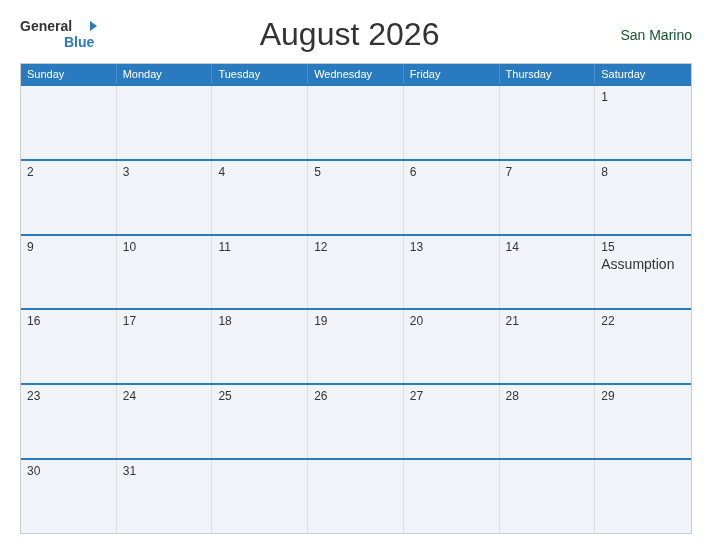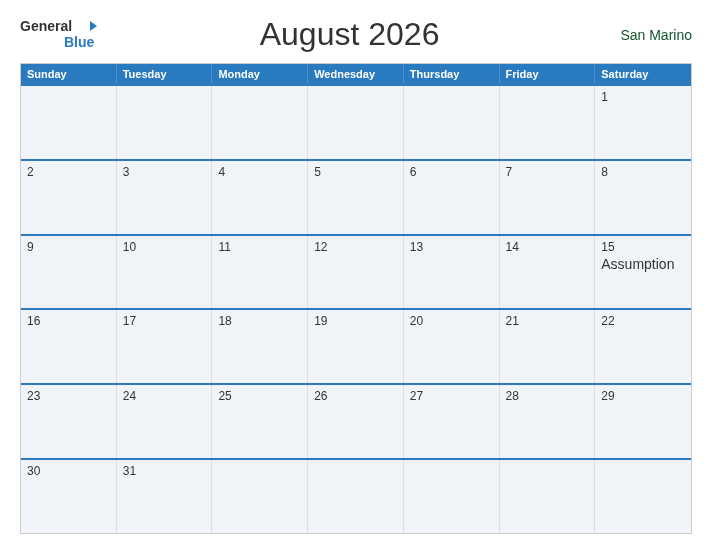--- a/index.html
+++ b/index.html
@@ -77,21 +77,21 @@
     .calendar-header {
       display: grid;
       grid-template-columns: repeat(7, 1fr);
       background: #2a7abf;
     }
 
     .day-header {
       color: #fff;
       font-size: 11px;
       padding: 4px 6px;
-      font-weight: bold;
+      font-weight: normal;
       border-right: 1px solid #4a8fcf;
     }
     .day-header:last-child { border-right: none; }
 
     .calendar-body {
       display: flex;
       flex-direction: column;
       flex: 1;
     }
 
@@ -137,25 +137,25 @@
     </div>
     <span class="logo-blue">Blue</span>
   </div>
   <h1 class="title">August 2026</h1>
   <div class="country">San Marino</div>
 </div>
 
 <div class="calendar">
   <div class="calendar-header">
   <div class="day-header">Sunday</div>
+      <div class="day-header">Monday</div>
       <div class="day-header">Tuesday</div>
-      <div class="day-header">Monday</div>
       <div class="day-header">Wednesday</div>
+      <div class="day-header">Friday</div>
       <div class="day-header">Thursday</div>
-      <div class="day-header">Friday</div>
       <div class="day-header">Saturday</div>
     </div>
   <div class="calendar-body">
   <div class="week-row">
         <div class="day-cell empty"></div>
         <div class="day-cell empty"></div>
         <div class="day-cell empty"></div>
         <div class="day-cell empty"></div>
         <div class="day-cell empty"></div>
         <div class="day-cell empty"></div>

